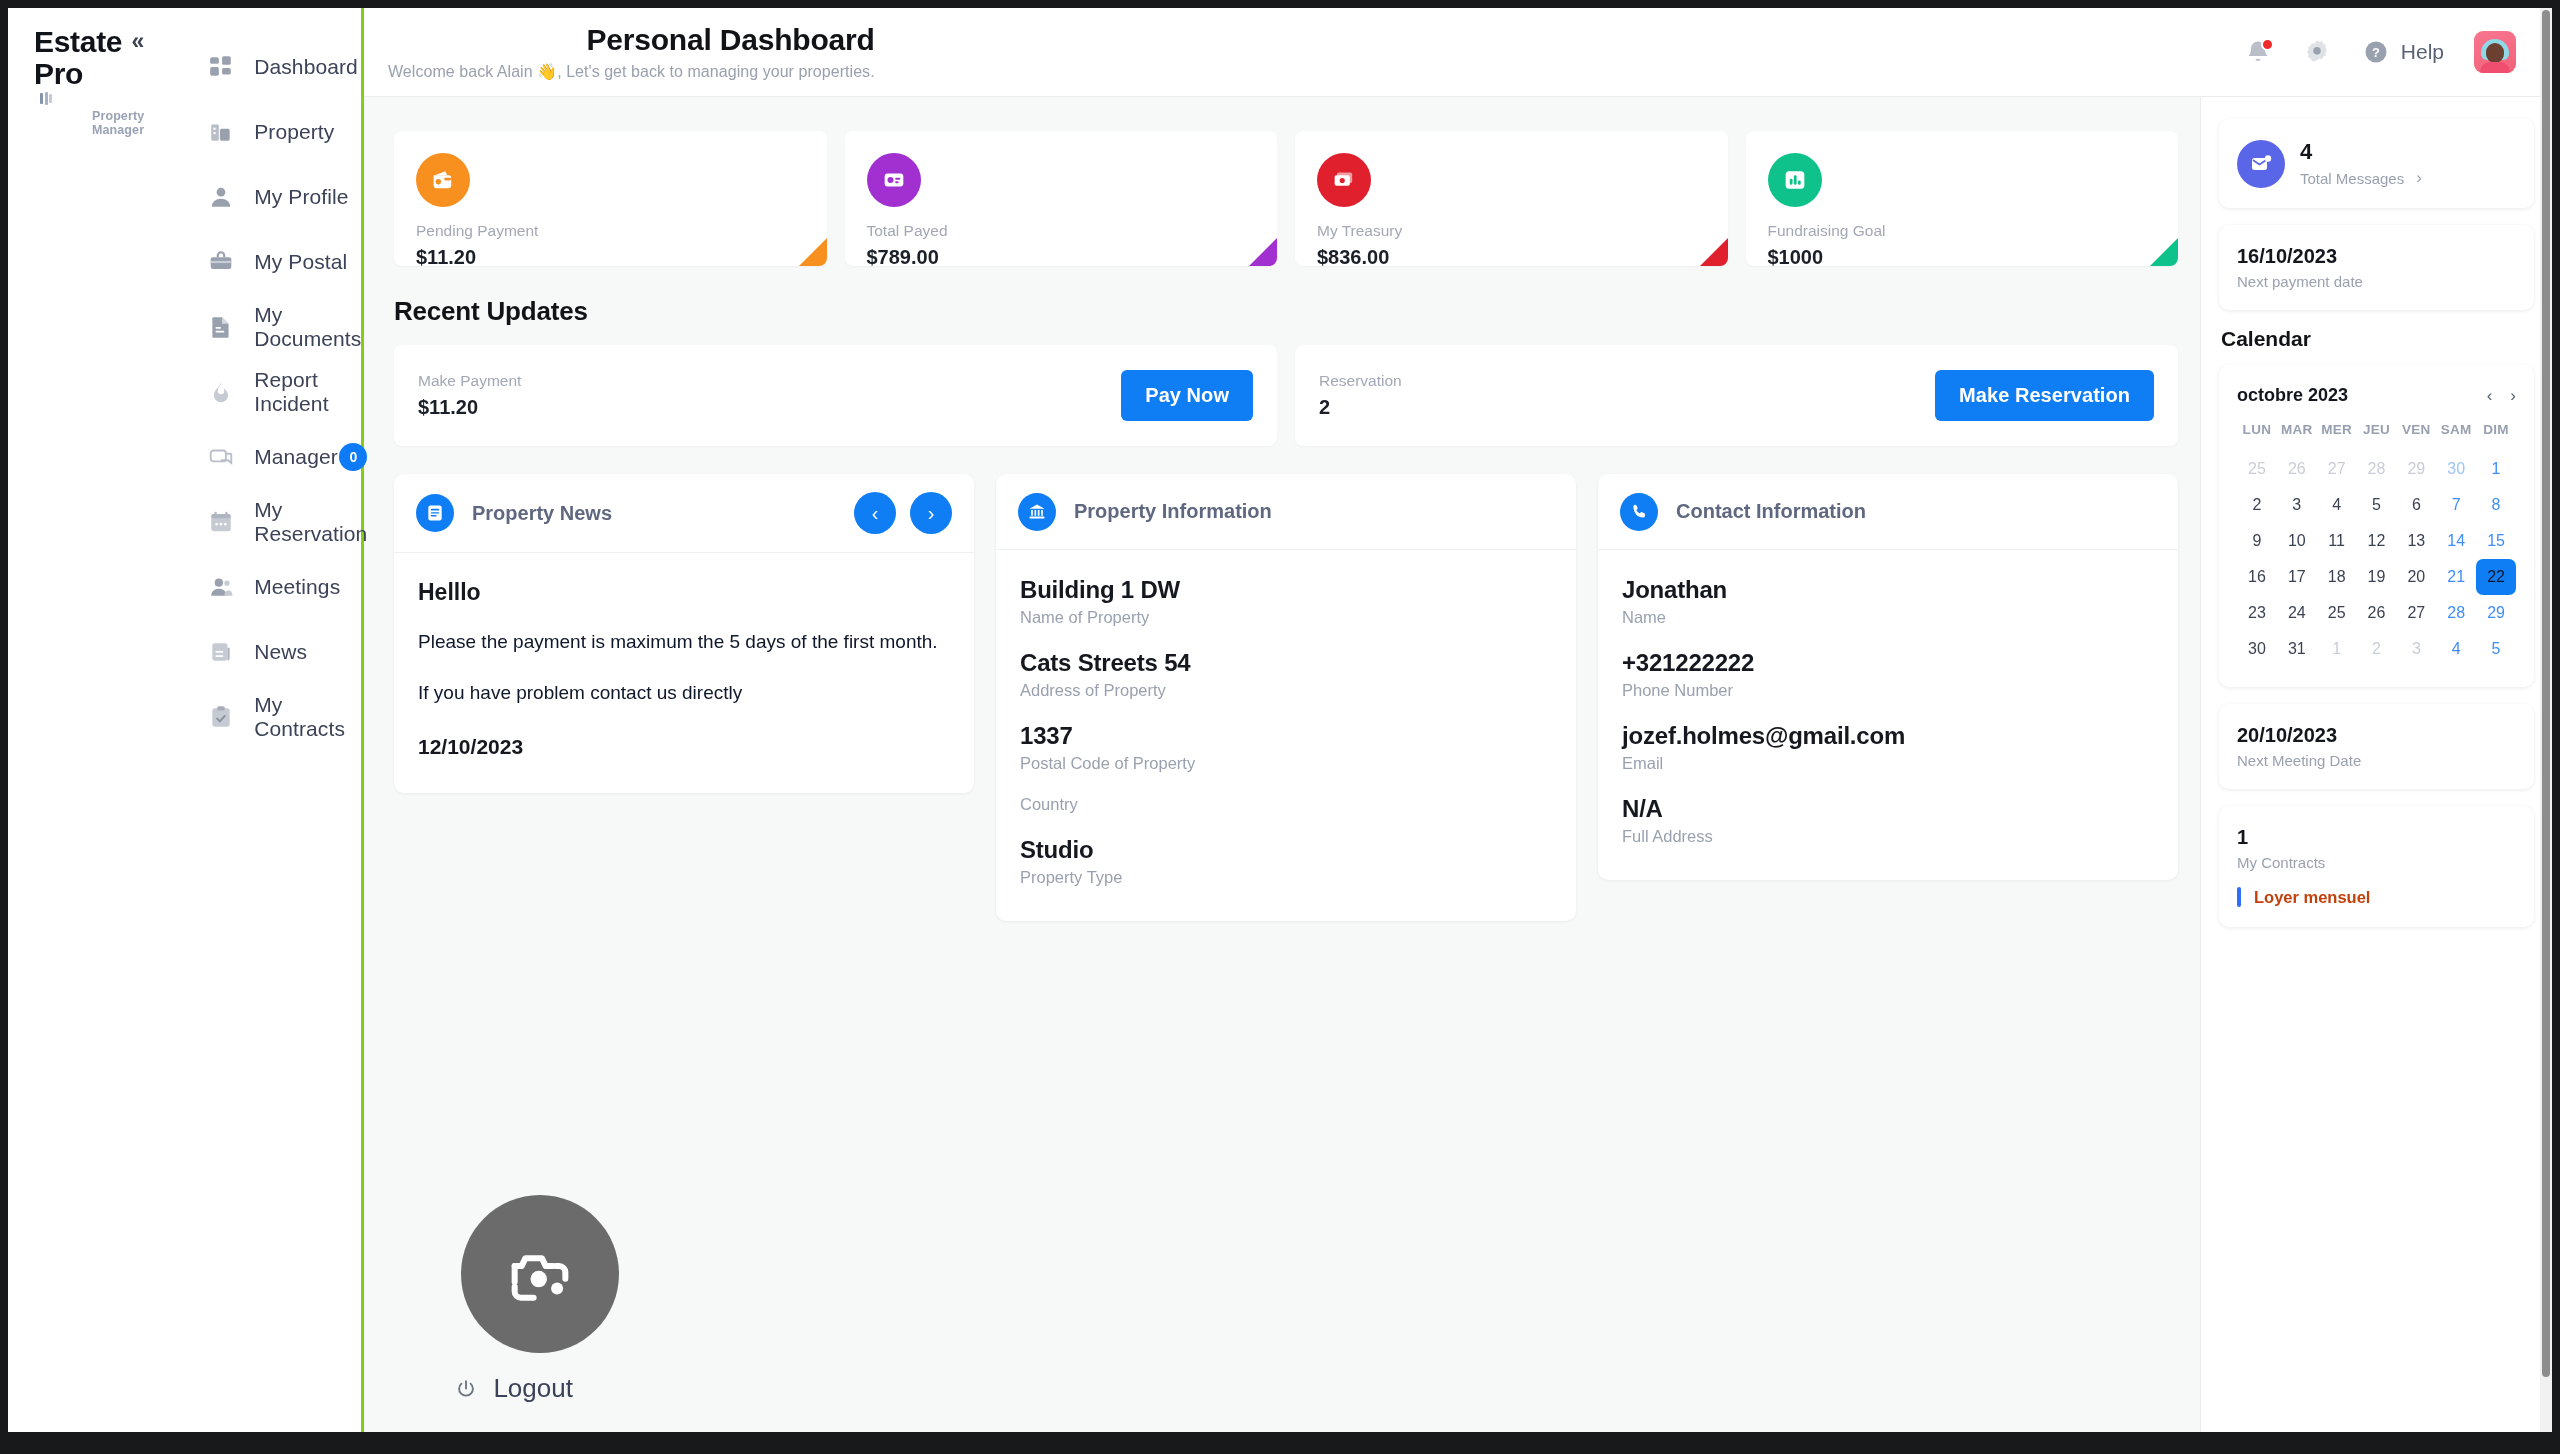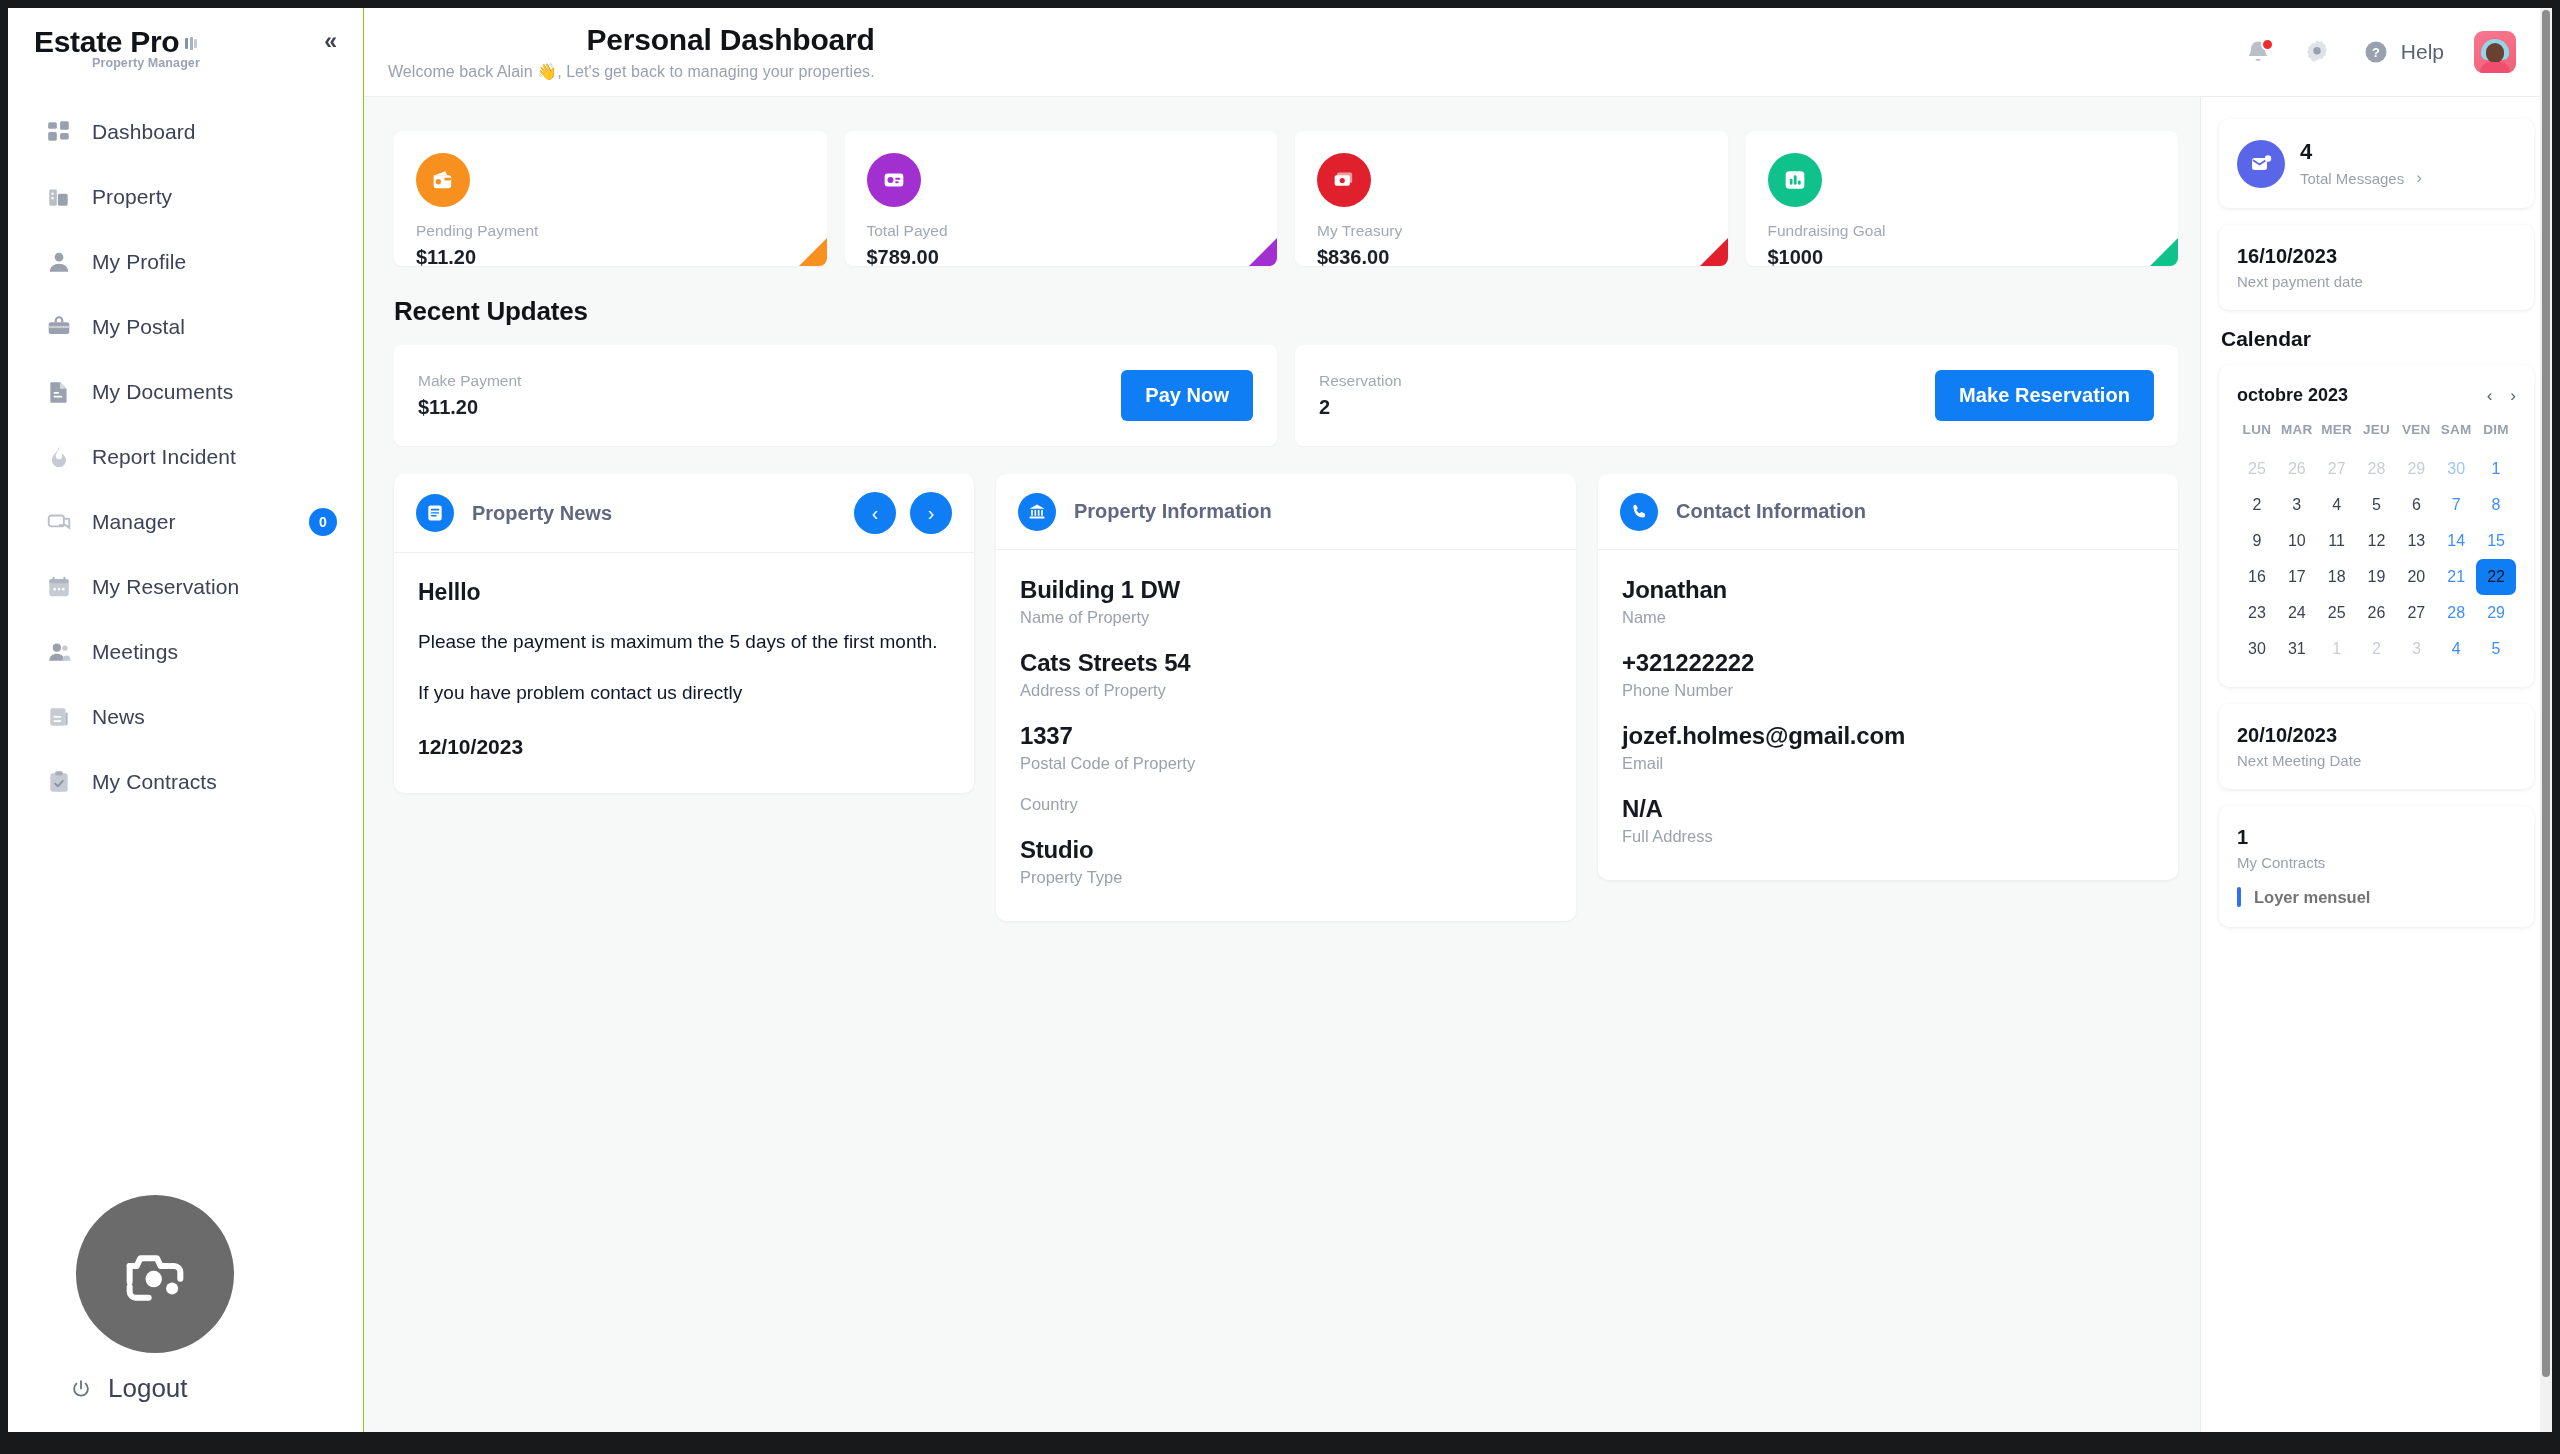--- a/index.html
+++ b/index.html
@@ -18,25 +18,24 @@
     background: #ffffff;
     display: flex;
     overflow: hidden;
   }
 
   
   .sidebar {
     width: 356px;
     flex: 0 0 356px;
     background: #ffffff;
-    border-right: 1px solid #84cc16;
+    border-right: 3px solid #84cc16;
     display: flex;
-    flex-direction: column;
+    flex-direction: row;
     position: relative;
-    justify-content: center;
   }
   .brand-row {
     display: flex; align-items: flex-start;
     padding: 18px 26px 4px 26px;
     position: relative;
   }
   .brand-block { position: relative; }
   .brand-title {
     font-size: 30px; font-weight: bold; color: #10131a;
     letter-spacing: -0.3px; line-height: 1.05;
@@ -306,21 +305,21 @@
     background: #0f7ef5; color: #0f172a; font-weight: normal;
     border-radius: 7px;
   }
 
   .ct-count { font-size: 20px; font-weight: bold; color: #13161c; }
   .ct-label { font-size: 15px; color: #9aa1ae; margin-top: 5px; }
   .ct-item {
     display: flex; align-items: center; margin-top: 16px;
   }
   .ct-bar { width: 4px; height: 20px; background: #2f6ef5; border-radius: 2px; margin-right: 13px; }
-  .ct-name { font-size: 16.5px; font-weight: bold; color: #737373; }
+  .ct-name { font-size: 16.5px; font-weight: bold; color: #c2410c; }
 
   
   .scrollbar {
     position: absolute; right: 0; top: 0;
     width: 12px; height: 100%;
     background: #f1f1f1;
   }
   .scrollbar .thumb {
     position: absolute; left: 2px; top: 2px;
     width: 8px; height: 96%;

